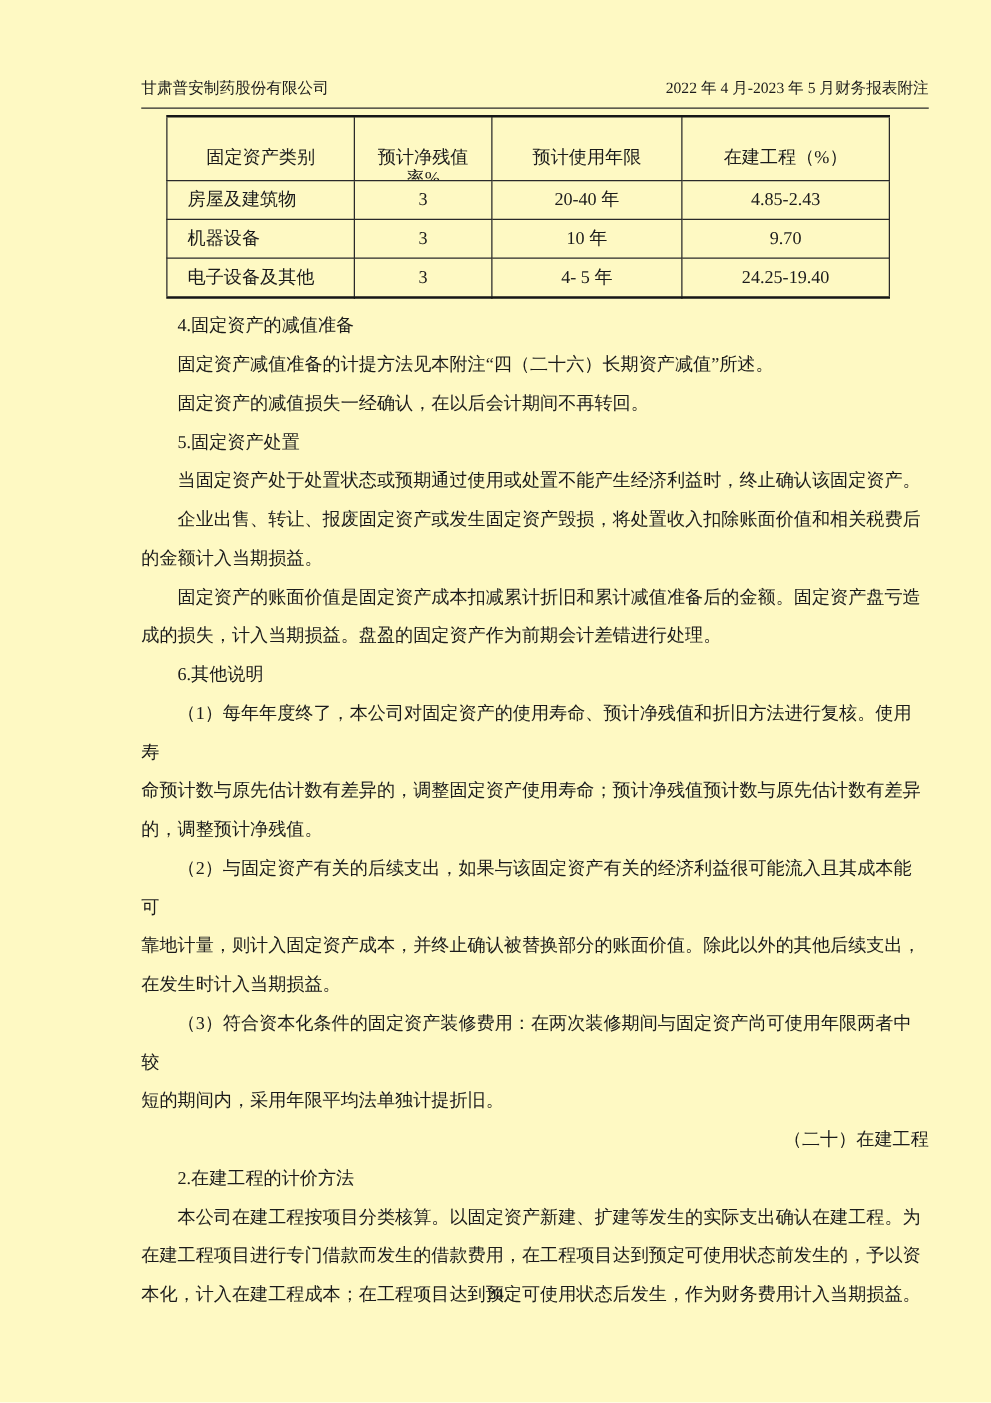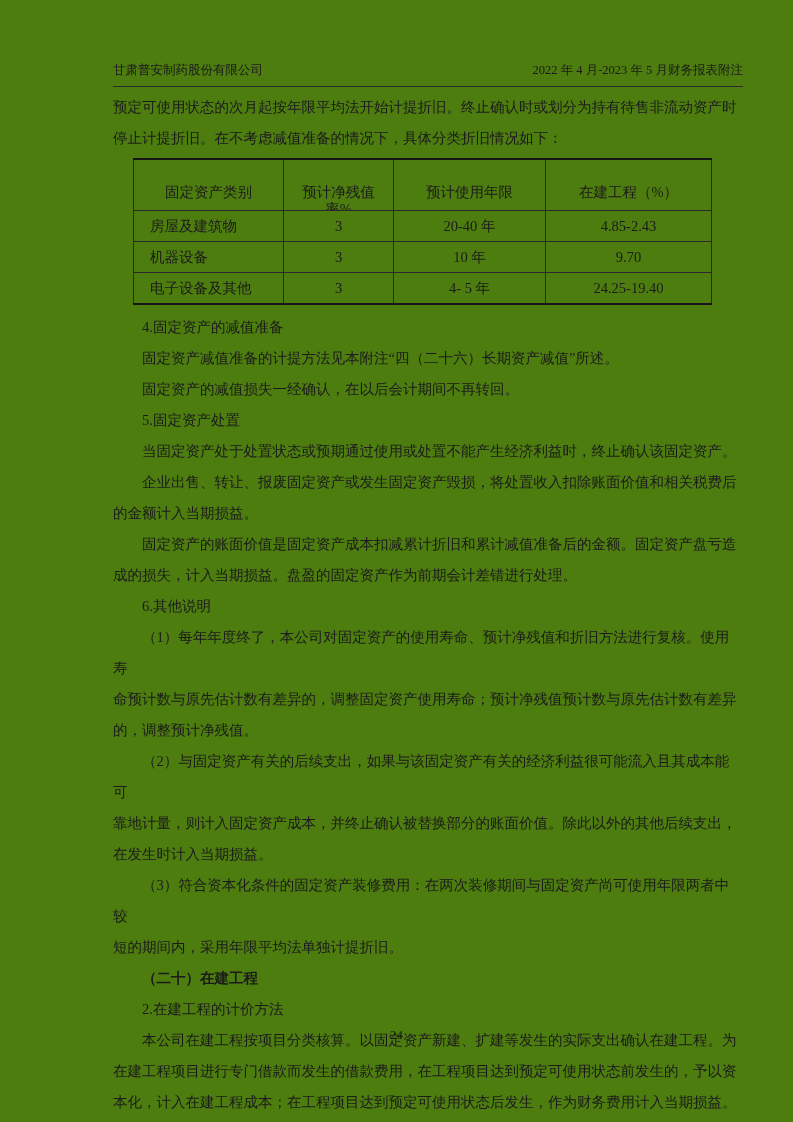--- a/index.html
+++ b/index.html
@@ -1,20 +1,20 @@
 <!DOCTYPE html>
 <html><head>
 <meta charset="utf-8">
 <style>
   html, body { margin: 0; padding: 0; background: #ffffff; }
   .page {
     position: relative;
     width: 793px;
     height: 1122px;
-    background: #4d7c0f;
+    background: #fef9c3;
     font-family: "Liberation Serif", "DejaVu Serif", serif;
     color: #1b1b1b;
     overflow: hidden;
   }
   .content {
     position: absolute;
     left: 113px;
     top: 62px;
     width: 630px;
   }
@@ -30,21 +30,21 @@
   .body-text {
     margin-top: 5px;
     font-size: 14.5px;
     line-height: 31px;
   }
   p.para {
     margin: 0;
     white-space: pre-line;
     text-align: left;
   }
-  p.bold { font-weight: bold; }
+  p.bold { font-weight: normal; text-align: right; }
   table.dep {
     border-collapse: collapse;
     margin: 4px 0 7px 20px;
     width: 578px;
     table-layout: fixed;
     border-top: 2.5px solid #161616;
     border-bottom: 2.5px solid #161616;
     font-size: 14.5px;
   }
   table.dep th, table.dep td {
@@ -91,22 +91,20 @@
 <div class="page">
   <div class="content">
 
     <div class="hdr">
       <span>甘肃普安制药股份有限公司</span>
       <span>2022 年 4 月-2023 年 5 月财务报表附注</span>
     </div>
 
     <div class="body-text">
 
-      <p class="para">预定可使用状态的次月起按年限平均法开始计提折旧。终止确认时或划分为持有待售非流动资产时
-停止计提折旧。在不考虑减值准备的情况下，具体分类折旧情况如下：</p>
 
       <table class="dep">
         <colgroup>
           <col class="c1">
             <col class="c2">
             <col class="c3">
             <col class="c4">
         </colgroup>
         <thead>
           <tr>

